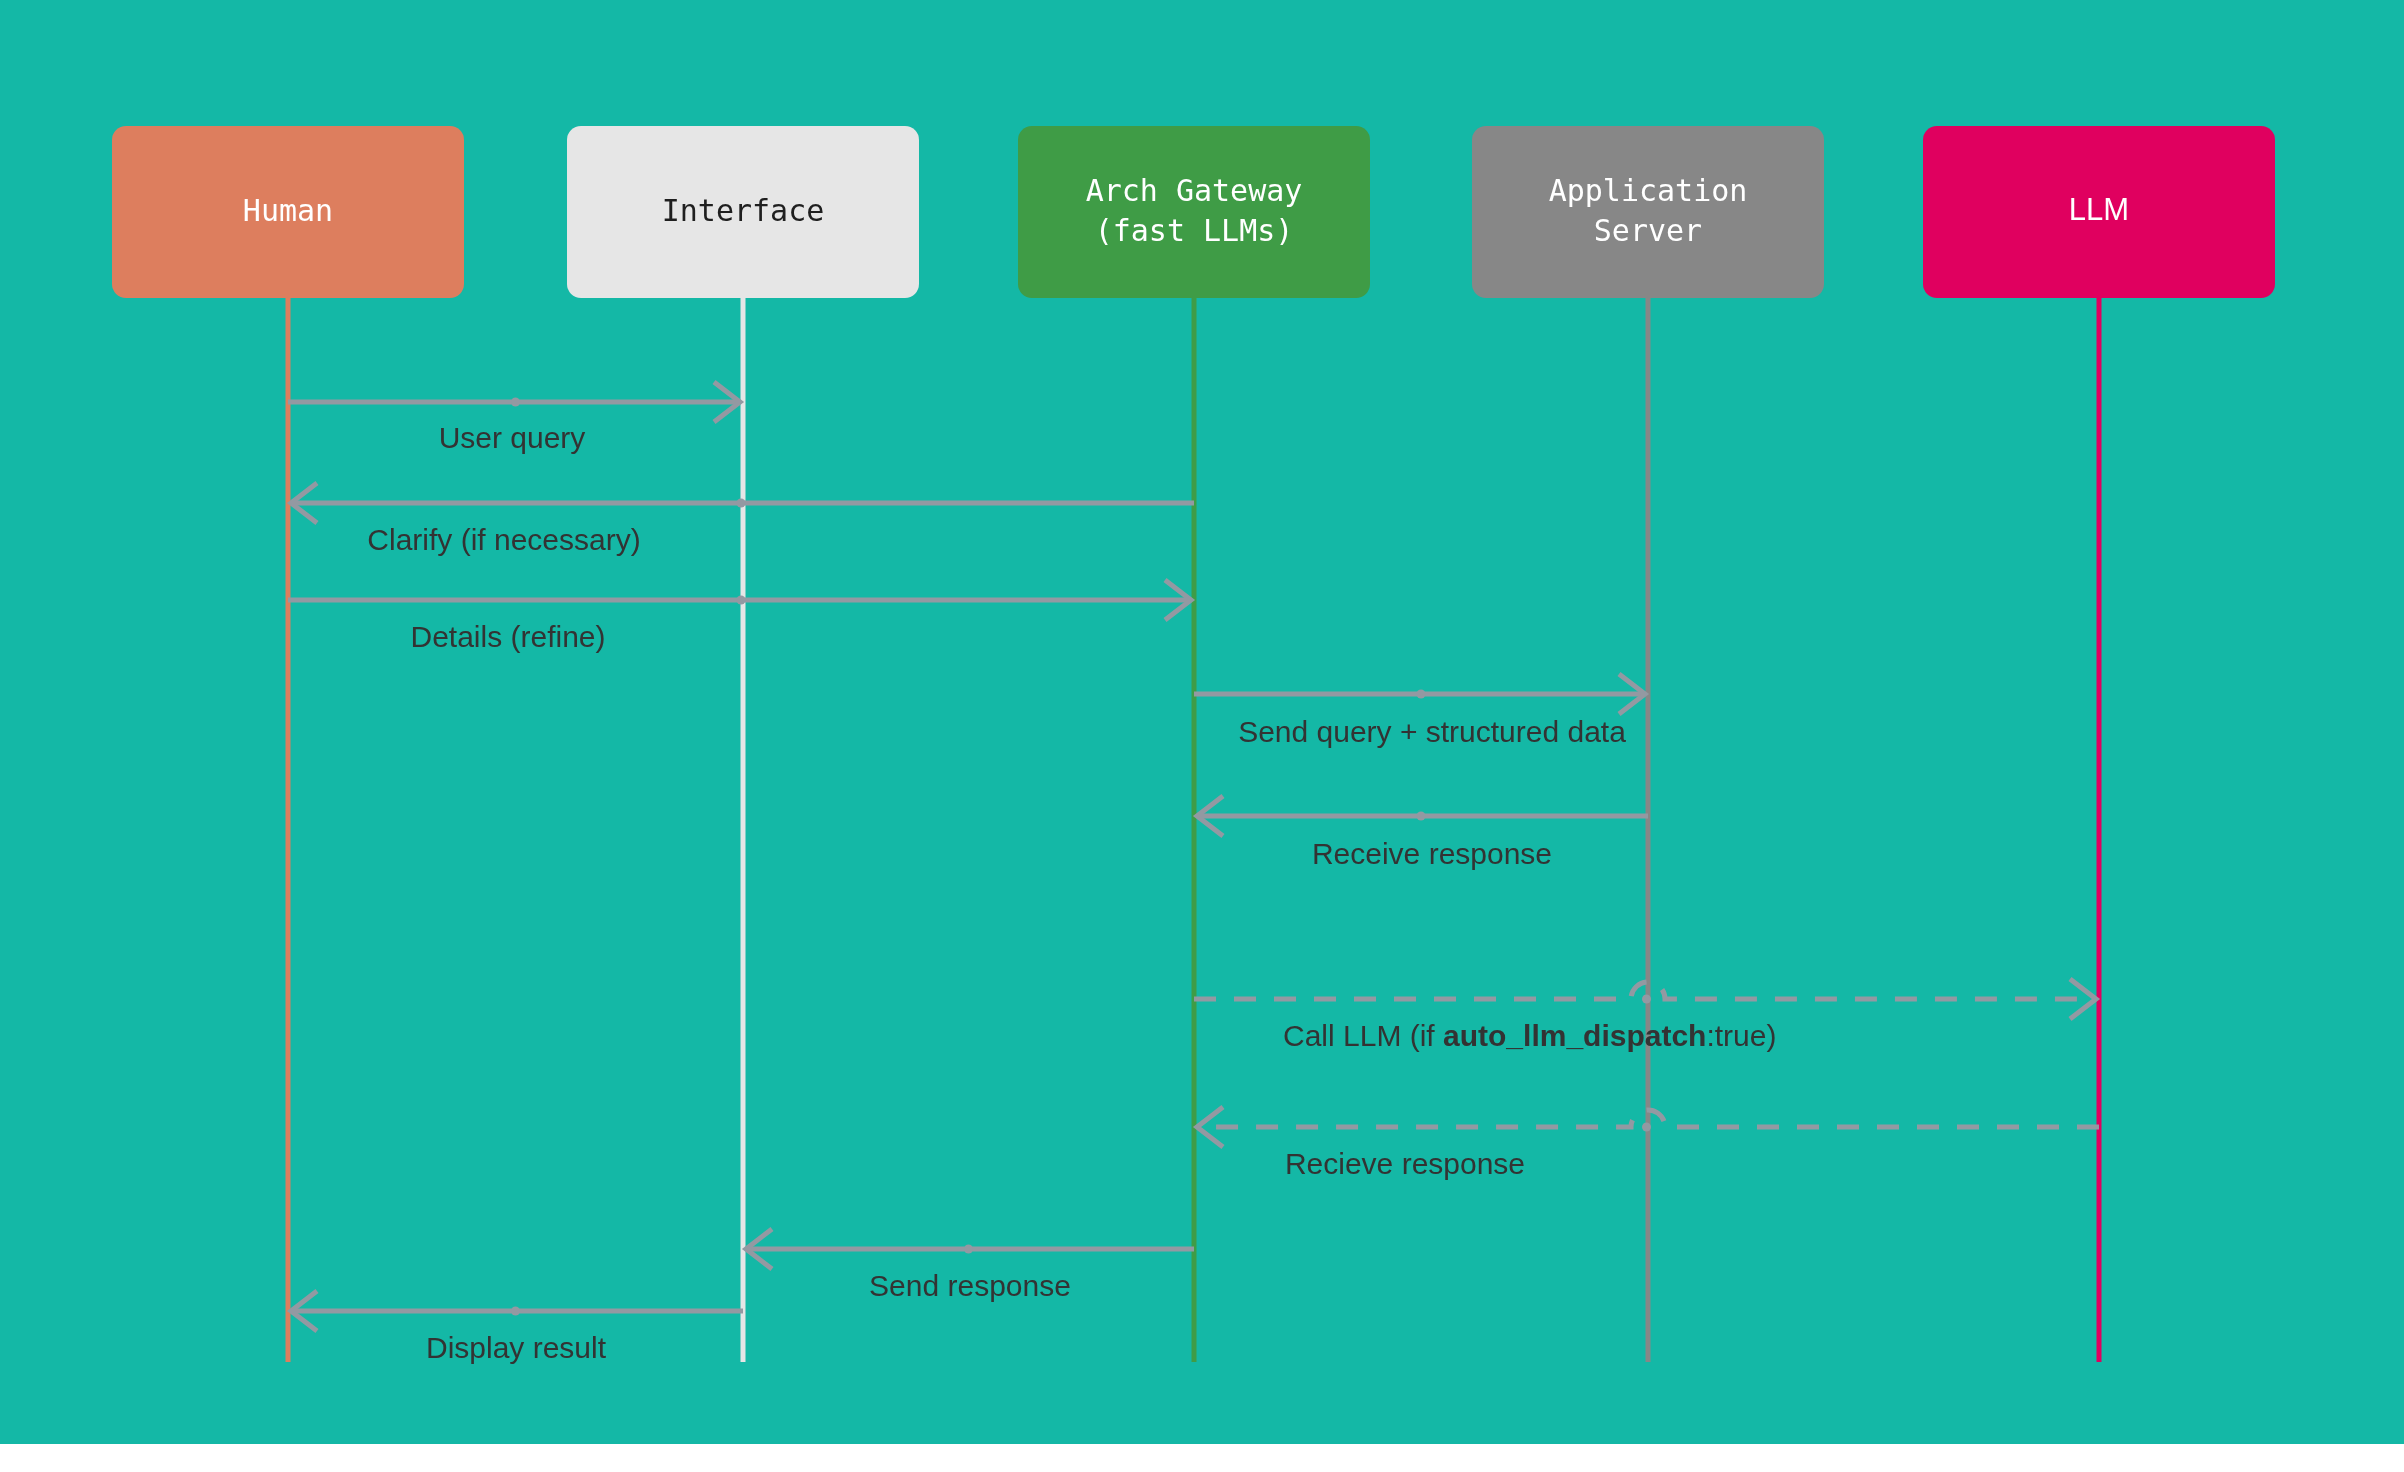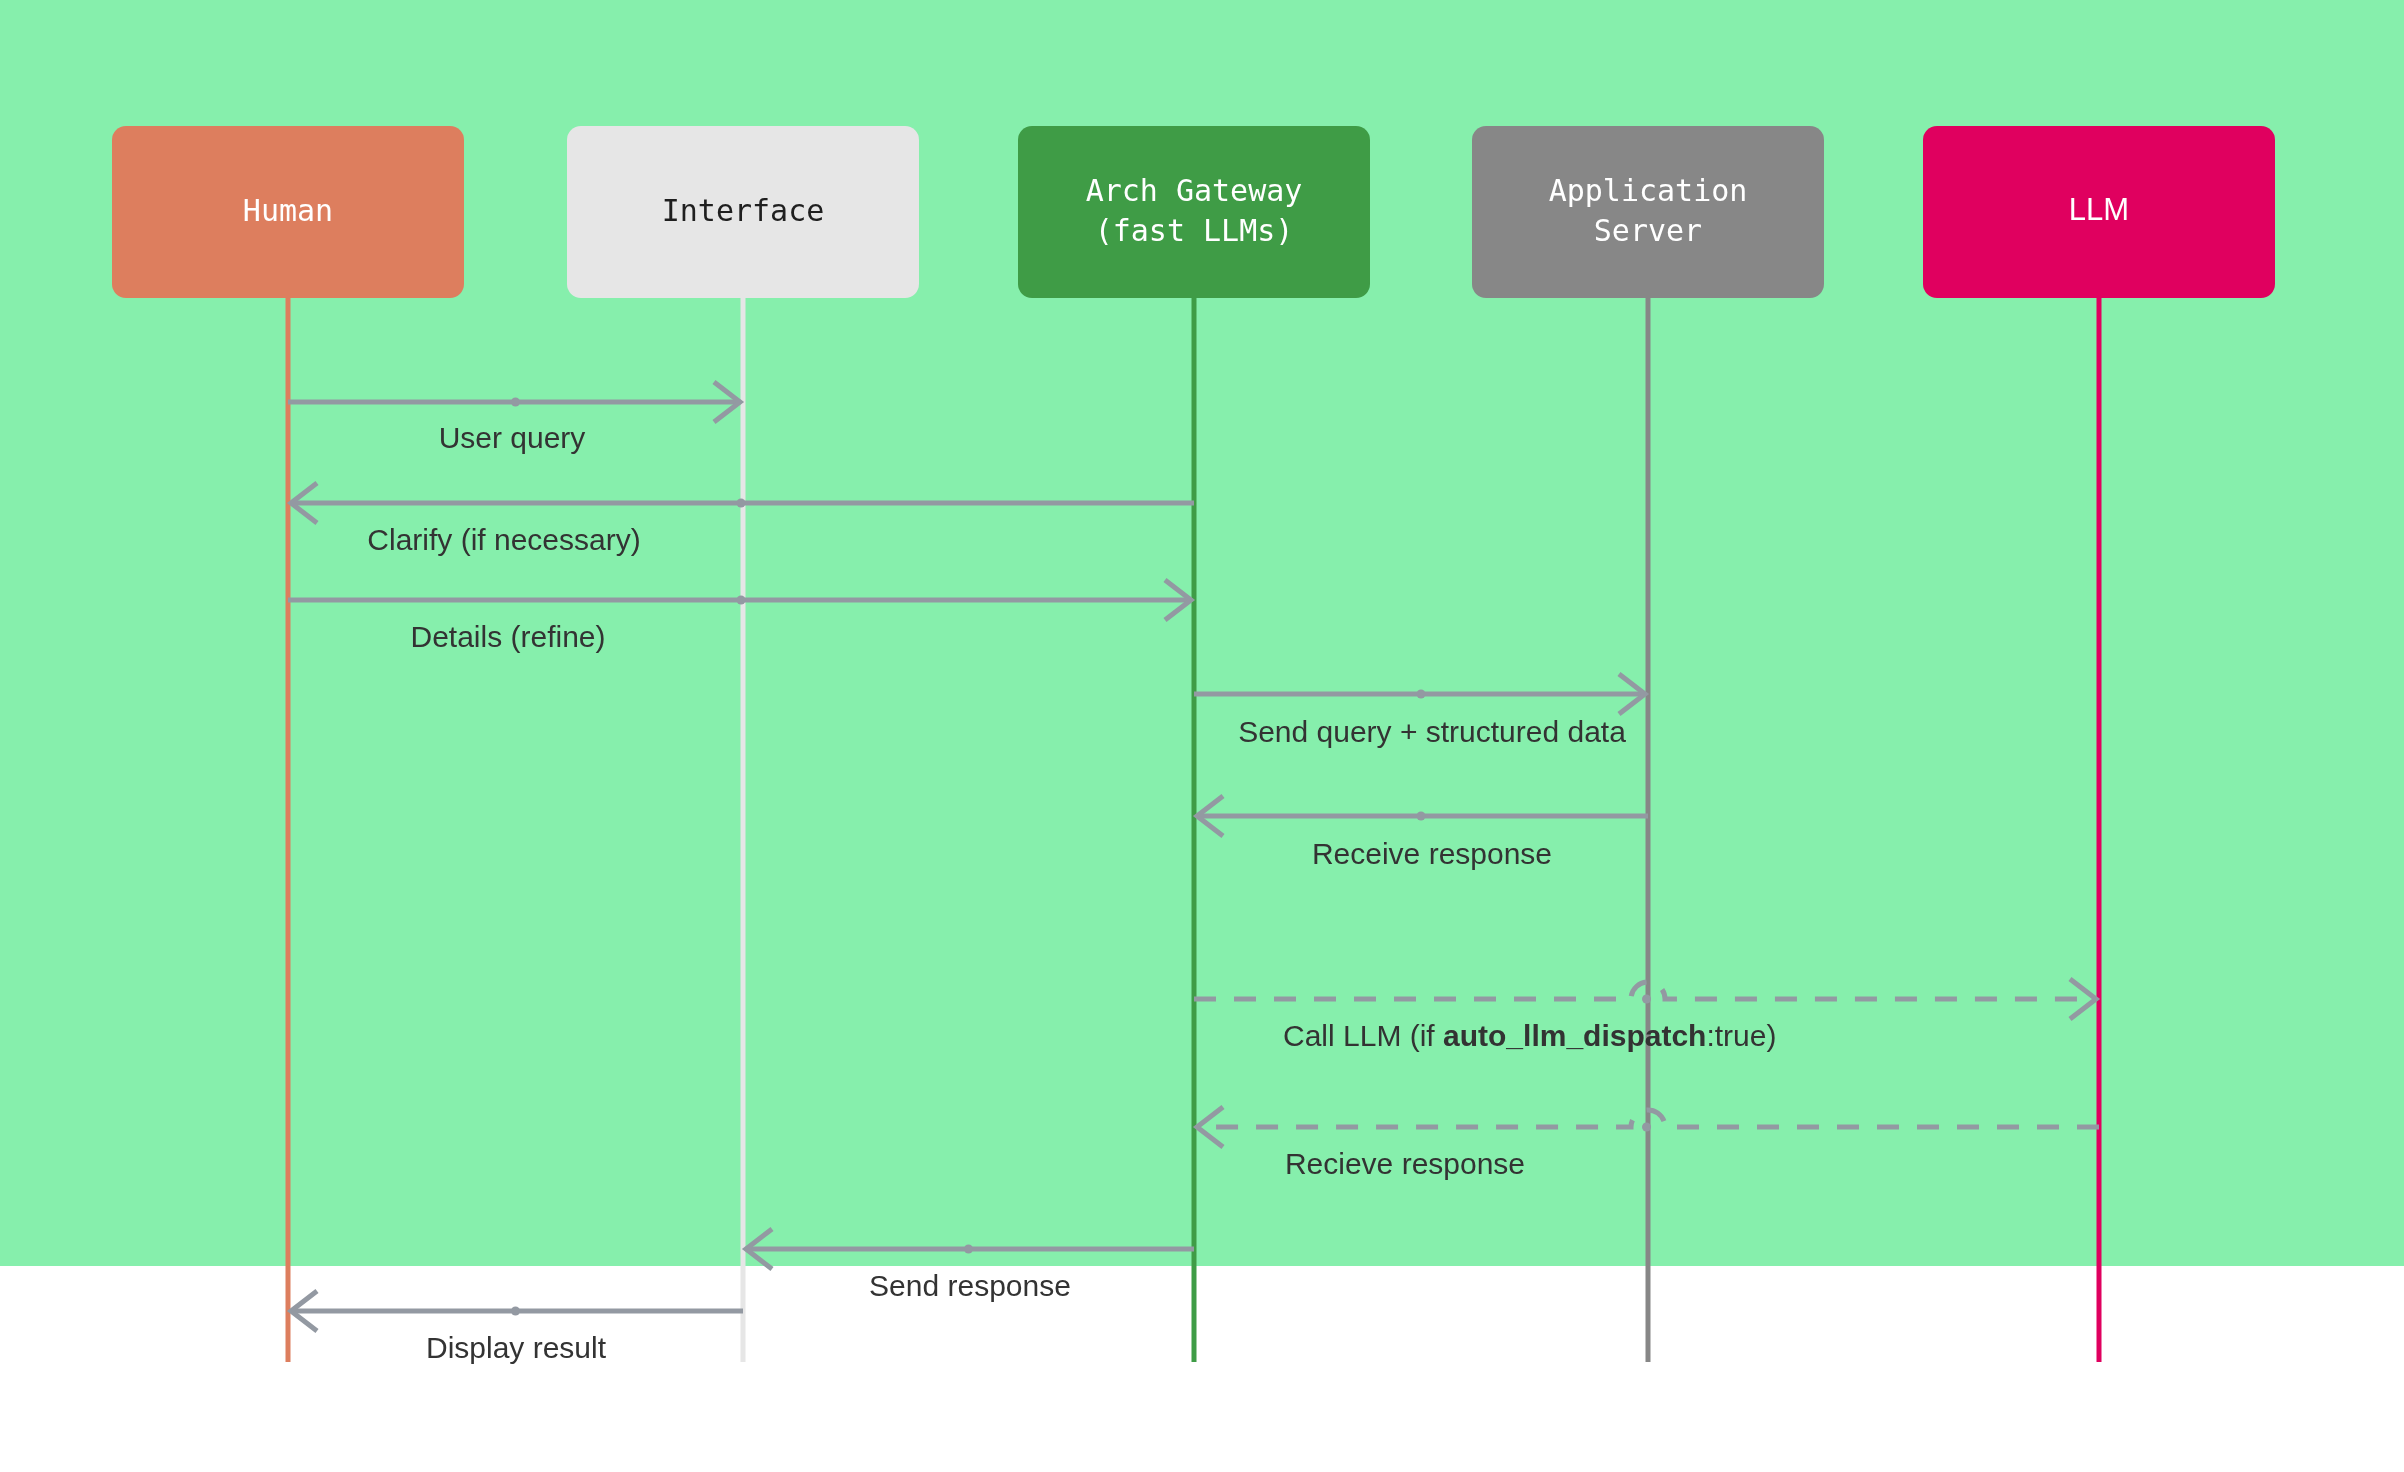--- a/index.html
+++ b/index.html
@@ -10,22 +10,22 @@
   }
   body {
     font-family: "Liberation Sans", sans-serif;
     width: 2404px;
     height: 1472px;
     overflow: hidden;
   }
   #diagram-root {
     position: relative;
     width: 2404px;
-    height: 1266px;
-    background: #86efac;
+    height: 1444px;
+    background: #14b8a6;
   }
   #diagram-svg {
     position: absolute;
     left: 0;
     top: 0;
     width: 2404px;
     height: 1472px;
     display: block;
   }
   .participant-label {

